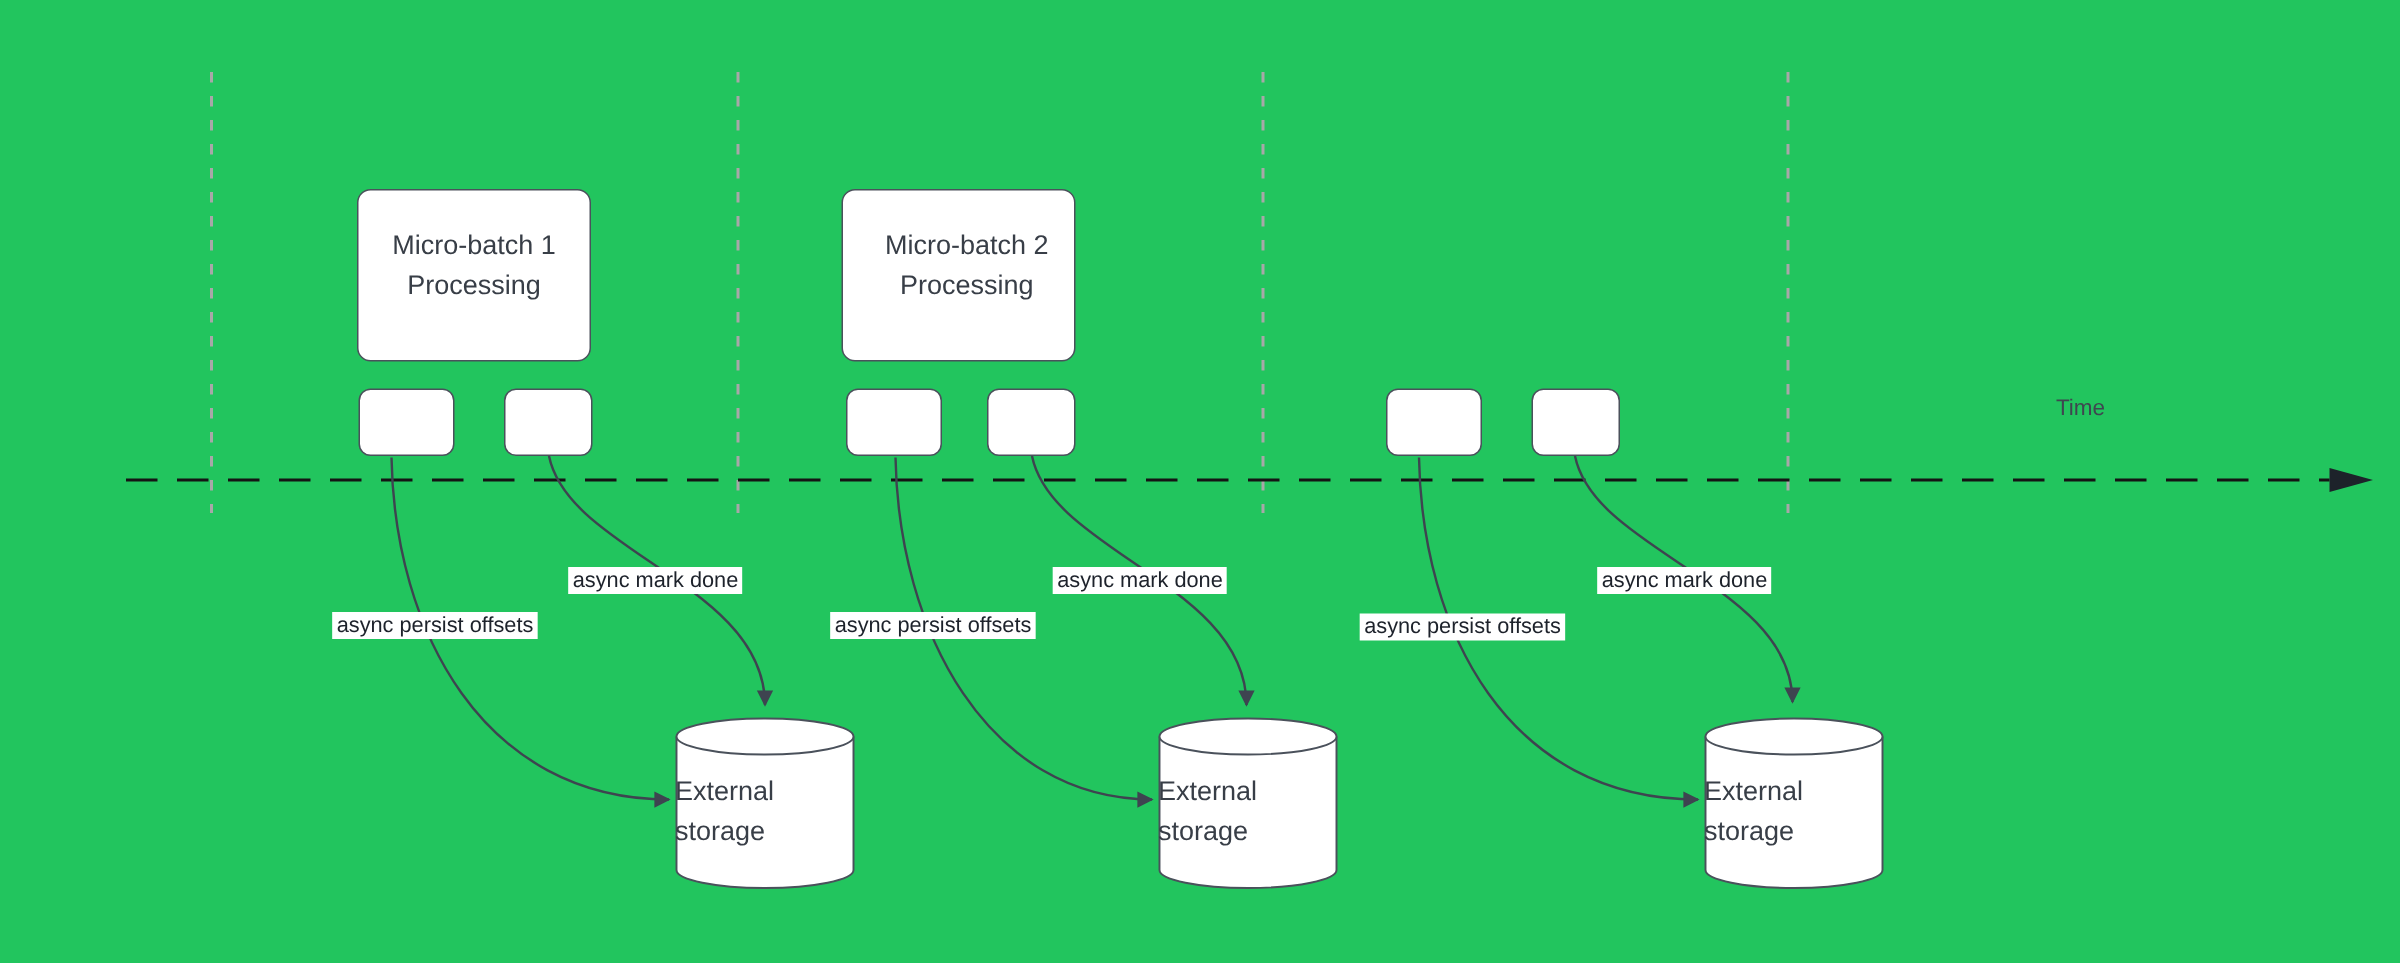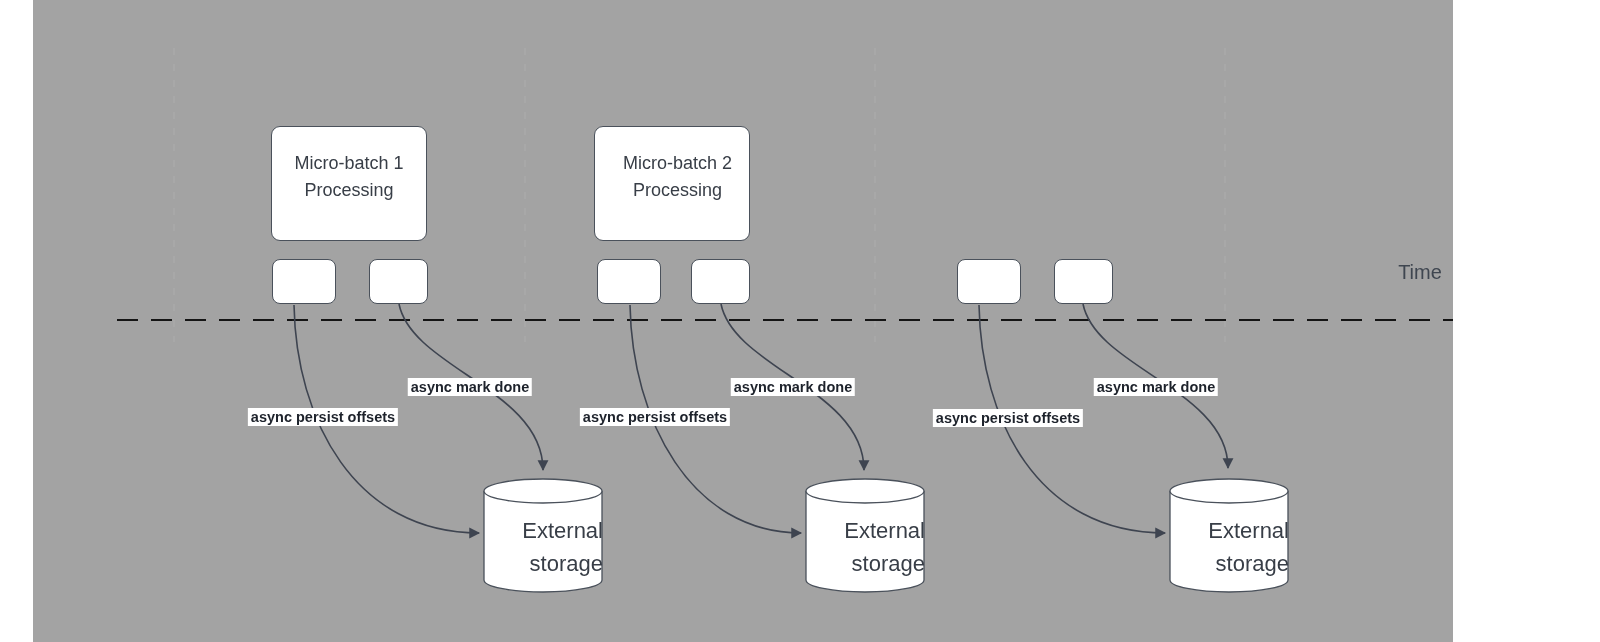--- a/index.html
+++ b/index.html
@@ -1,23 +1,22 @@
 <!DOCTYPE html>
 <html><head>
 <meta charset="utf-8">
 <style>
   html, body { margin: 0; padding: 0; background: #ffffff; }
   #canvas {
     position: relative;
-    width: 1420px;
+    width: 1600px;
     height: 642px;
-    background: #a3a3a3;
+    background: #22c55e;
     font-family: "Liberation Sans", sans-serif;
     overflow: hidden;
-    margin-left: 33px;
   }
   #diagram-svg {
     position: absolute;
     left: 0; top: 0;
     width: 1600px; height: 642px;
   }
   .proc-box {
     position: absolute;
     box-sizing: border-box;
     width: 156px; height: 115px;
@@ -40,39 +39,39 @@
     border: 1px solid #4a515b;
     border-radius: 8px;
     background: #ffffff;
     top: 259px;
   }
   .edge-label {
     position: absolute;
     transform: translate(-50%, -50%);
     background: #ffffff;
     font-size: 14.5px;
-    font-weight: bold;
+    font-weight: normal;
     color: #1d222b;
     white-space: nowrap;
     padding: 1px 3px;
   }
   .storage-label {
     position: absolute;
     width: 120px;
     top: 514px;
-    text-align: right;
-    font-size: 22px;
+    text-align: left;
+    font-size: 18px;
     line-height: 1.5;
     color: #383e47;
   }
   .time-label {
     position: absolute;
     transform: translate(-50%, -50%);
     left: 1387px; top: 272px;
-    font-size: 20px;
+    font-size: 15px;
     color: #3f4650;
   }
 </style>
 </head>
 <body>
 
 <div id="canvas">
 
   <svg id="diagram-svg" viewBox="0 0 1600 642" xmlns="http://www.w3.org/2000/svg">
     <defs>

